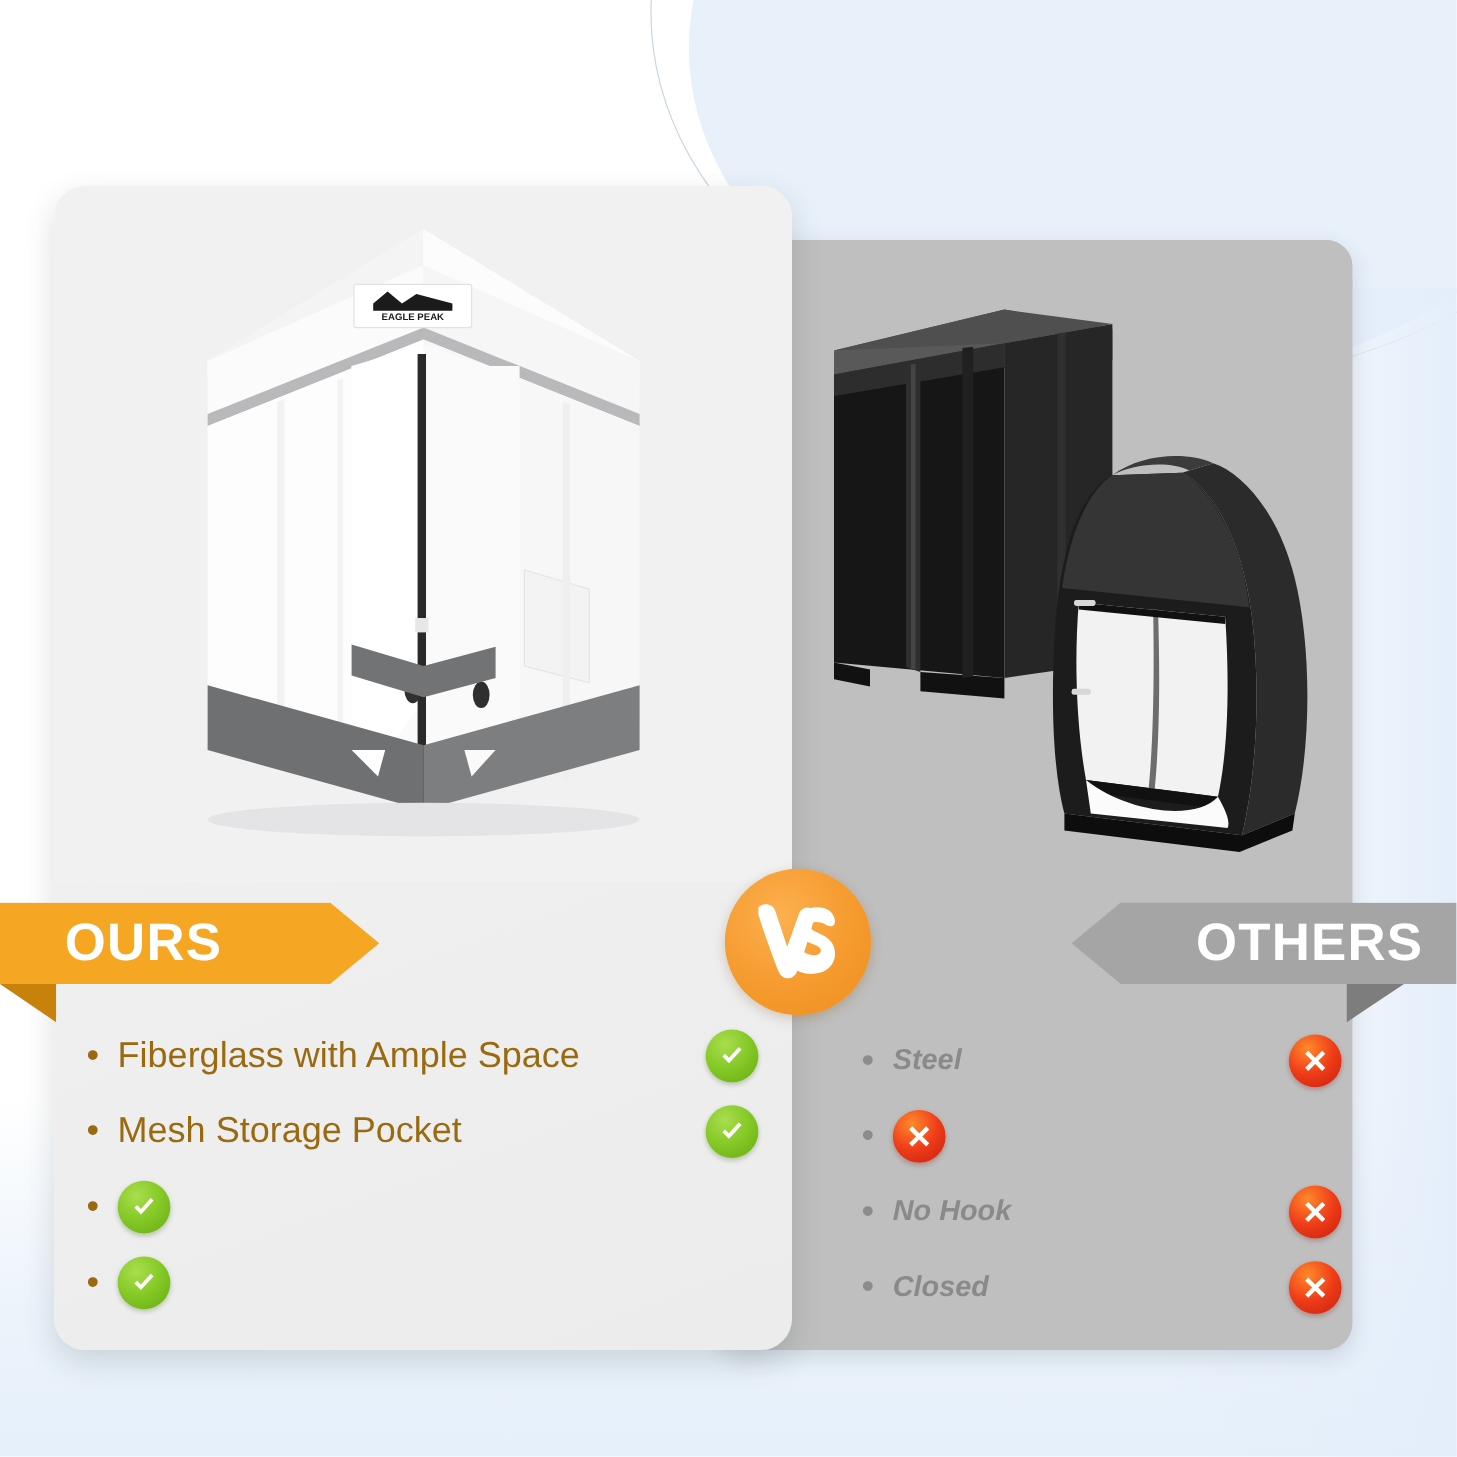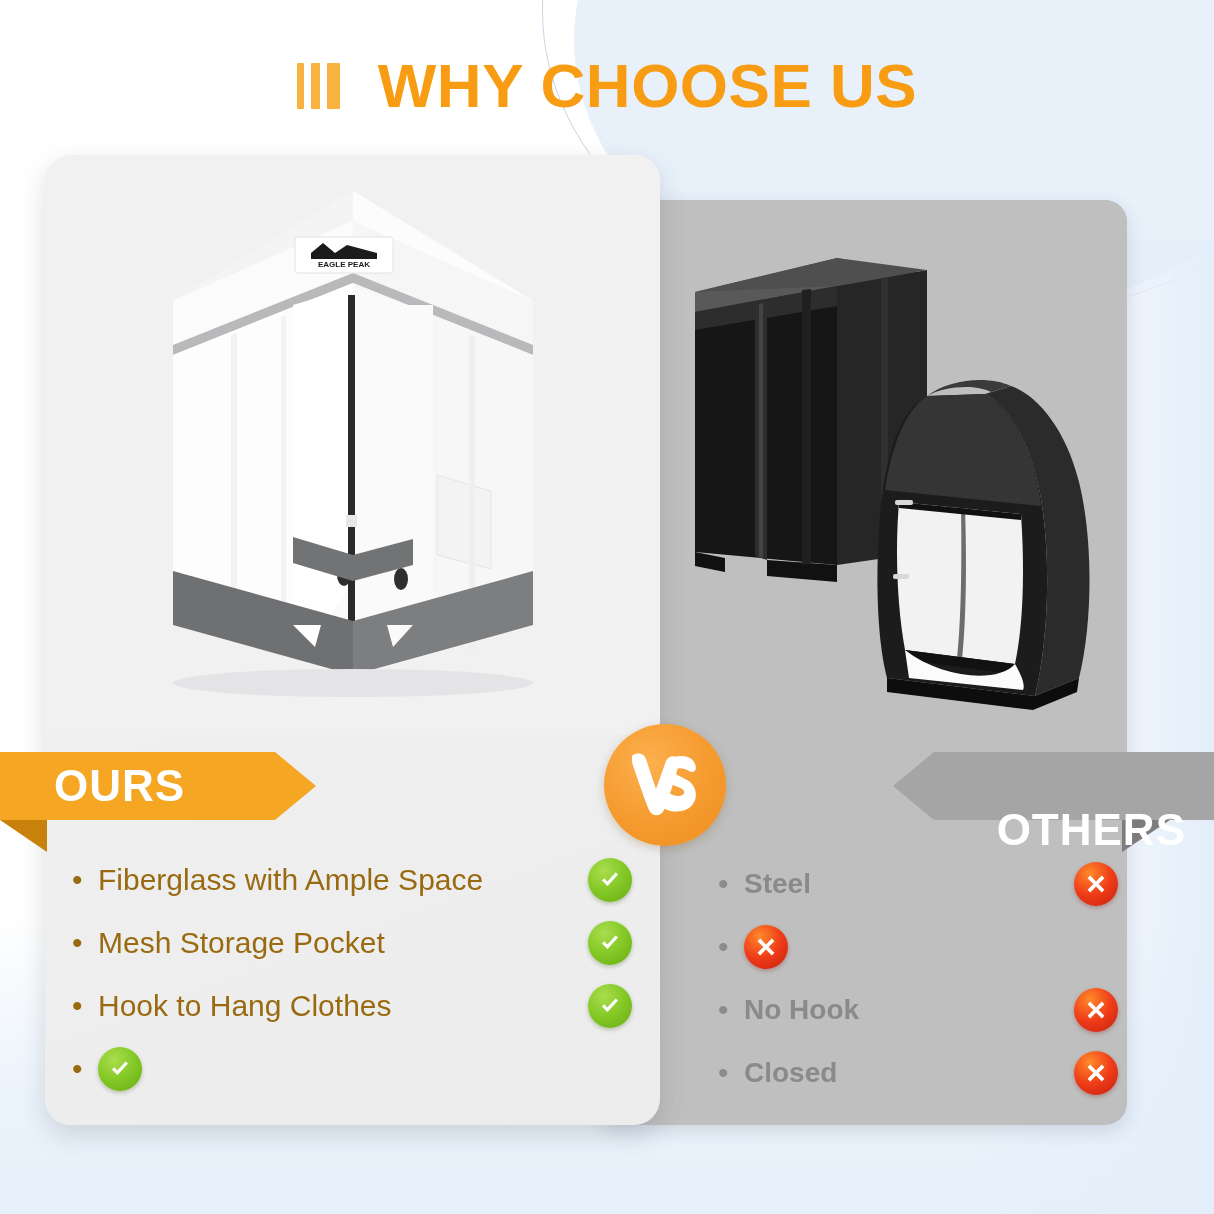--- a/index.html
+++ b/index.html
@@ -74,21 +74,21 @@
     background:#c8820b;
     clip-path:polygon(0 0,47px 0,47px 32px);
   }
   .ribbon-others{
     position:absolute;left:893px;top:752px;width:321px;height:68px;z-index:7;
     background:#a5a5a5;
     clip-path:polygon(41px 0,321px 0,321px 68px,41px 68px,0 34px);
   }
   .ribbon-others-label{
     position:absolute;right:28px;top:752px;height:68px;line-height:68px;
-    font-size:44px;font-weight:bold;color:#ffffff;letter-spacing:1px;z-index:8;margin-top:44px;
+    font-size:44px;font-weight:bold;color:#ffffff;letter-spacing:1px;z-index:8;
   }
   .ribbon-others-tail{
     position:absolute;left:1122px;top:820px;width:48px;height:32px;z-index:6;
     background:#7d7d7d;
     clip-path:polygon(0 0,48px 0,0 32px);
   }
 
   
   .vs-badge{
     position:absolute;left:604px;top:724px;width:122px;height:122px;border-radius:50%;
@@ -98,21 +98,21 @@
   }
   .vs-badge svg{display:block;}
 
   
   .list-ours{position:absolute;left:72px;top:848px;width:560px;z-index:8;}
   .list-others{position:absolute;left:718px;top:852px;width:400px;z-index:8;}
   .frow{display:flex;align-items:center;height:63px;}
   .frow .dot{width:26px;font-size:30px;line-height:1;color:#9a6a10;flex:0 0 auto;}
   .frow-o .dot{color:#8c8c8c;}
   .frow .txt{flex:1 1 auto;font-size:30px;font-weight:normal;color:#9a6a10;white-space:nowrap;}
-  .frow-o .txt{font-size:28px;font-weight:bold;color:#8a8a8a;}
+  .frow-o .txt{font-size:24px;font-weight:bold;color:#8a8a8a;font-style:italic;}
   .frow .badge{flex:0 0 auto;width:44px;height:44px;}
 
   .chk{
     width:44px;height:44px;border-radius:50%;
     background:radial-gradient(circle at 36% 28%,#aadd4e 0%,#84c926 48%,#67ab12 100%);
     display:flex;align-items:center;justify-content:center;
     box-shadow:0 2px 4px rgba(60,90,10,.3);
   }
   .xmk{
     width:44px;height:44px;border-radius:50%;
@@ -125,28 +125,20 @@
 </head>
 <body>
 
 <div class="stage">
 
   <div class="bg-blue-blob"></div>
   <div class="bg-blue-outline"></div>
   <div class="bg-bottom-wash"></div>
   <div class="bg-right-wash"></div>
 
-  <div class="header">
-    <div class="bars">
-        <i></i>
-        <i></i>
-        <i></i>
-      </div>
-    <div class="title">WHY CHOOSE US</div>
-  </div>
 
   <div class="card-others"></div>
 
   <div class="others-photo">
     <svg width="530" height="545" viewBox="0 0 530 545">
       <rect x="0" y="0" width="530" height="545" fill="#bfbfbf"></rect>
 
       <g>
         <polygon points="98,92 240,58 330,74 330,100 98,118" fill="#595959"></polygon>
         <polygon points="330,74 330,100 330,355 240,380 240,92" fill="#3a3a3a" opacity="0"></polygon>
@@ -278,21 +270,20 @@
       <span class="badge">
         <span class="chk">
             <svg width="24" height="24" viewBox="0 0 24 24">
               <path d="M4 12.5 L9.5 18 L20 6.5 L17.6 4.4 L9.4 13.4 L6.2 10.2 Z" fill="#ffffff"></path>
             </svg>
           </span>
       </span>
     </div>
     <div class="frow">
       <span class="dot">•</span>
-      <span class="txt">Hook to Hang Clothes</span>
       <span class="badge">
         <span class="chk">
             <svg width="24" height="24" viewBox="0 0 24 24">
               <path d="M4 12.5 L9.5 18 L20 6.5 L17.6 4.4 L9.4 13.4 L6.2 10.2 Z" fill="#ffffff"></path>
             </svg>
           </span>
       </span>
     </div>
     <div class="frow">
       <span class="dot">•</span>

